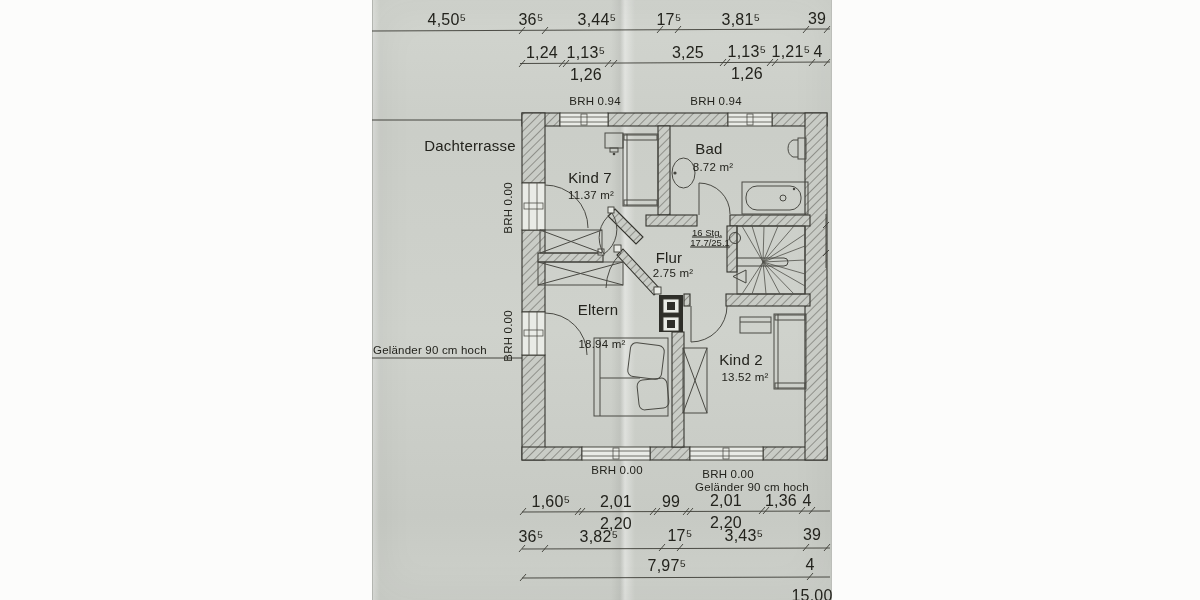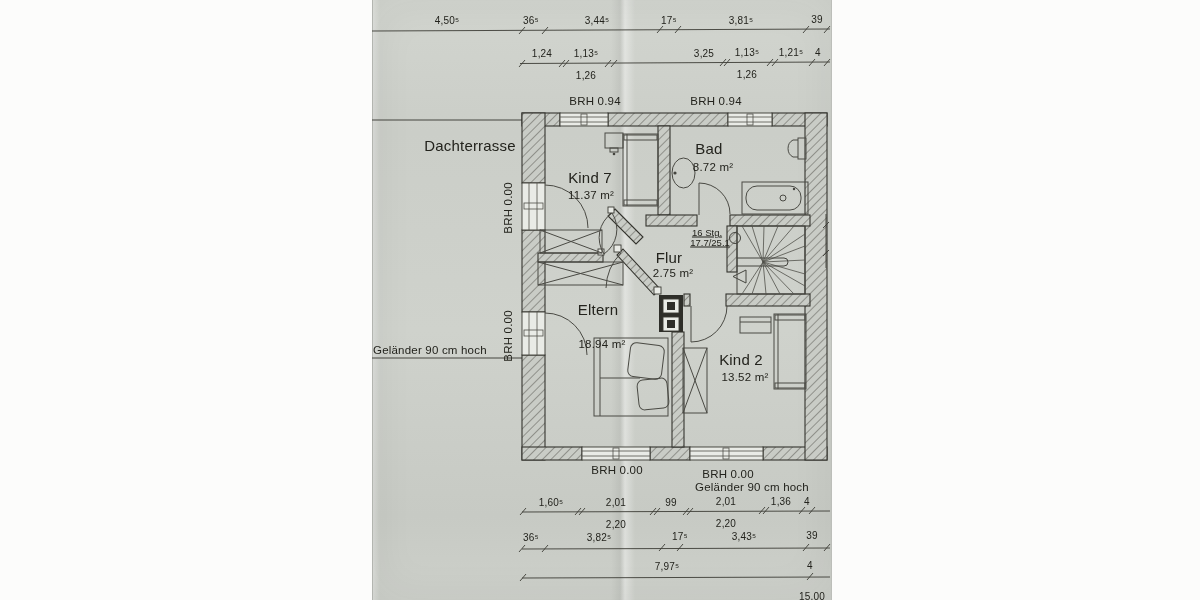--- a/index.html
+++ b/index.html
@@ -8,21 +8,21 @@
   
   .paper{position:absolute;left:372px;top:0;width:458px;height:600px;
     background:
       linear-gradient(90deg, rgba(255,255,255,.30) 0px, rgba(0,0,0,0) 7px),
       linear-gradient(90deg, rgba(0,0,0,0) 238px, rgba(0,0,0,.055) 247px, rgba(255,255,255,.38) 252px, rgba(0,0,0,0) 262px),
       linear-gradient(180deg,#d2d5cf 0%,#cbcec8 22%,#cfd2cc 55%,#c7cac4 86%,#cdd0ca 100%);
     border-left:1px solid #b3b5b0;border-right:1px solid #bcbeb9;
     box-shadow: inset 0 0 46px rgba(40,40,30,.06);}
   svg.plan{position:absolute;left:0;top:0;}
   .lbl{position:absolute;transform:translate(-50%,-50%);white-space:nowrap;
-       font-size:10px;color:#23231d;letter-spacing:.2px;}
+       font-size:16px;color:#23231d;letter-spacing:.2px;}
   .big{font-size:15px;text-align:center;}
   .small{font-size:11.5px;}
   .tiny{font-size:9.5px;letter-spacing:0;text-decoration:underline;}
   .rot{transform:translate(-50%,-50%) rotate(-90deg);}
   .la{transform:translate(0,-50%);}
   .wall{fill:url(#hatch);stroke:#34342e;stroke-width:1.1;}
   .glaz{fill:#e9ebe6;stroke:#3a3a34;stroke-width:.9;}
   .ln{stroke:#44443e;stroke-width:1;fill:none;}
   .thin{stroke:#50504a;stroke-width:.8;fill:none;}
   .dim{stroke:#3c3c36;stroke-width:.9;fill:none;}
@@ -316,21 +316,21 @@
 
     <div class="lbl" style="left:447px;top:20px">4,50⁵</div>
     <div class="lbl" style="left:531px;top:20px">36⁵</div>
     <div class="lbl" style="left:597px;top:20px">3,44⁵</div>
     <div class="lbl" style="left:669px;top:20px">17⁵</div>
     <div class="lbl" style="left:741px;top:20px">3,81⁵</div>
     <div class="lbl" style="left:817px;top:19px">39</div>
 
     <div class="lbl" style="left:542px;top:53px">1,24</div>
     <div class="lbl" style="left:586px;top:53px">1,13⁵</div>
-    <div class="lbl" style="left:704px;top:53px">3,25</div>
+    <div class="lbl" style="left:688px;top:53px">3,25</div>
     <div class="lbl" style="left:747px;top:52px">1,13⁵</div>
     <div class="lbl" style="left:791px;top:52px">1,21⁵</div>
     <div class="lbl" style="left:818px;top:52px">4</div>
     <div class="lbl" style="left:586px;top:75px">1,26</div>
     <div class="lbl" style="left:747px;top:74px">1,26</div>
 
     <div class="lbl" style="left:551px;top:502px">1,60⁵</div>
     <div class="lbl" style="left:616px;top:502px">2,01</div>
     <div class="lbl" style="left:671px;top:502px">99</div>
     <div class="lbl" style="left:726px;top:501px">2,01</div>

